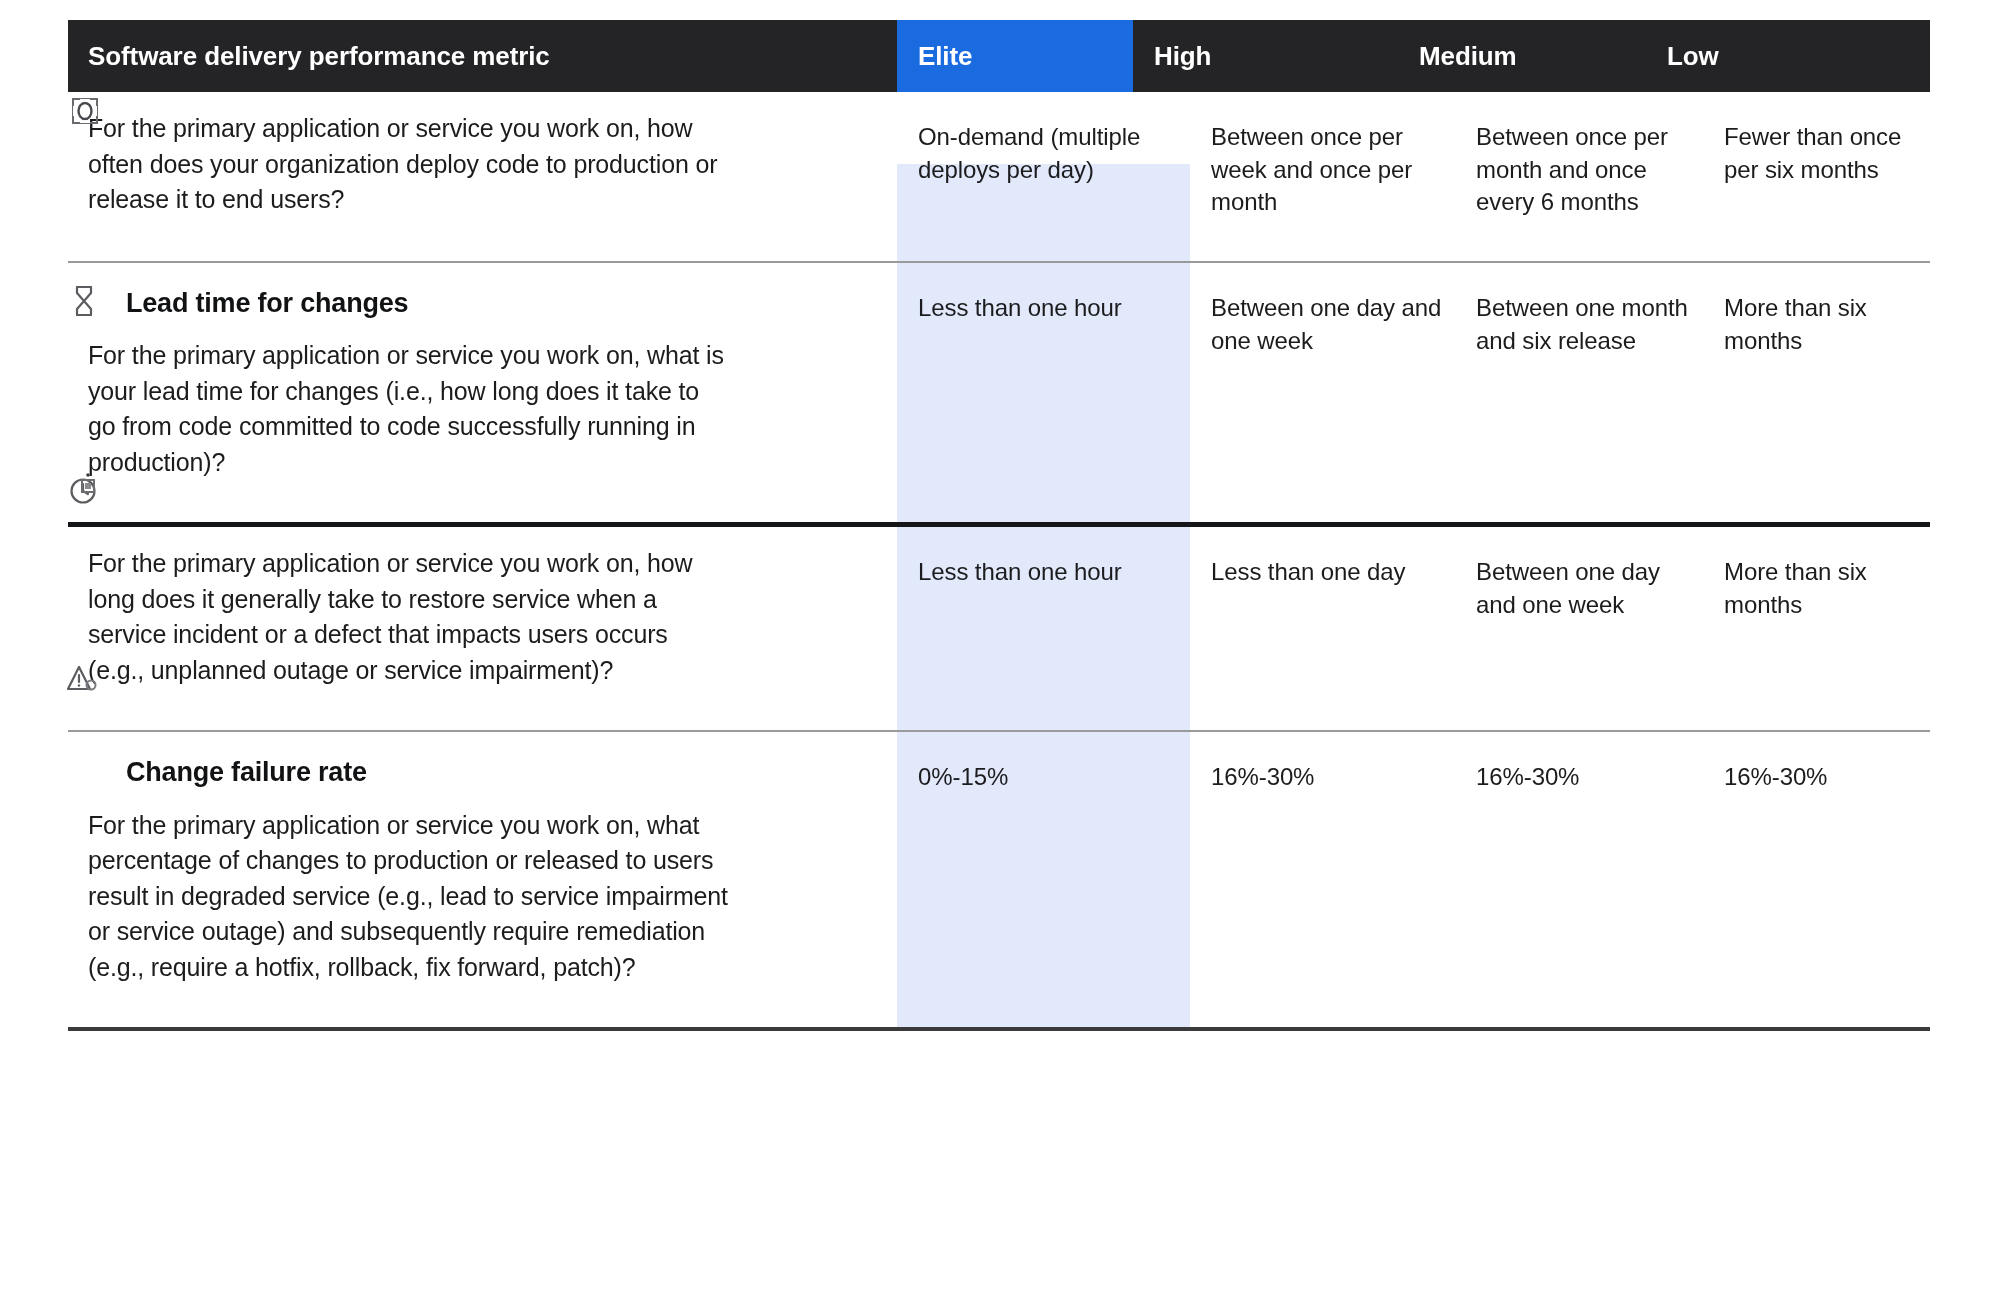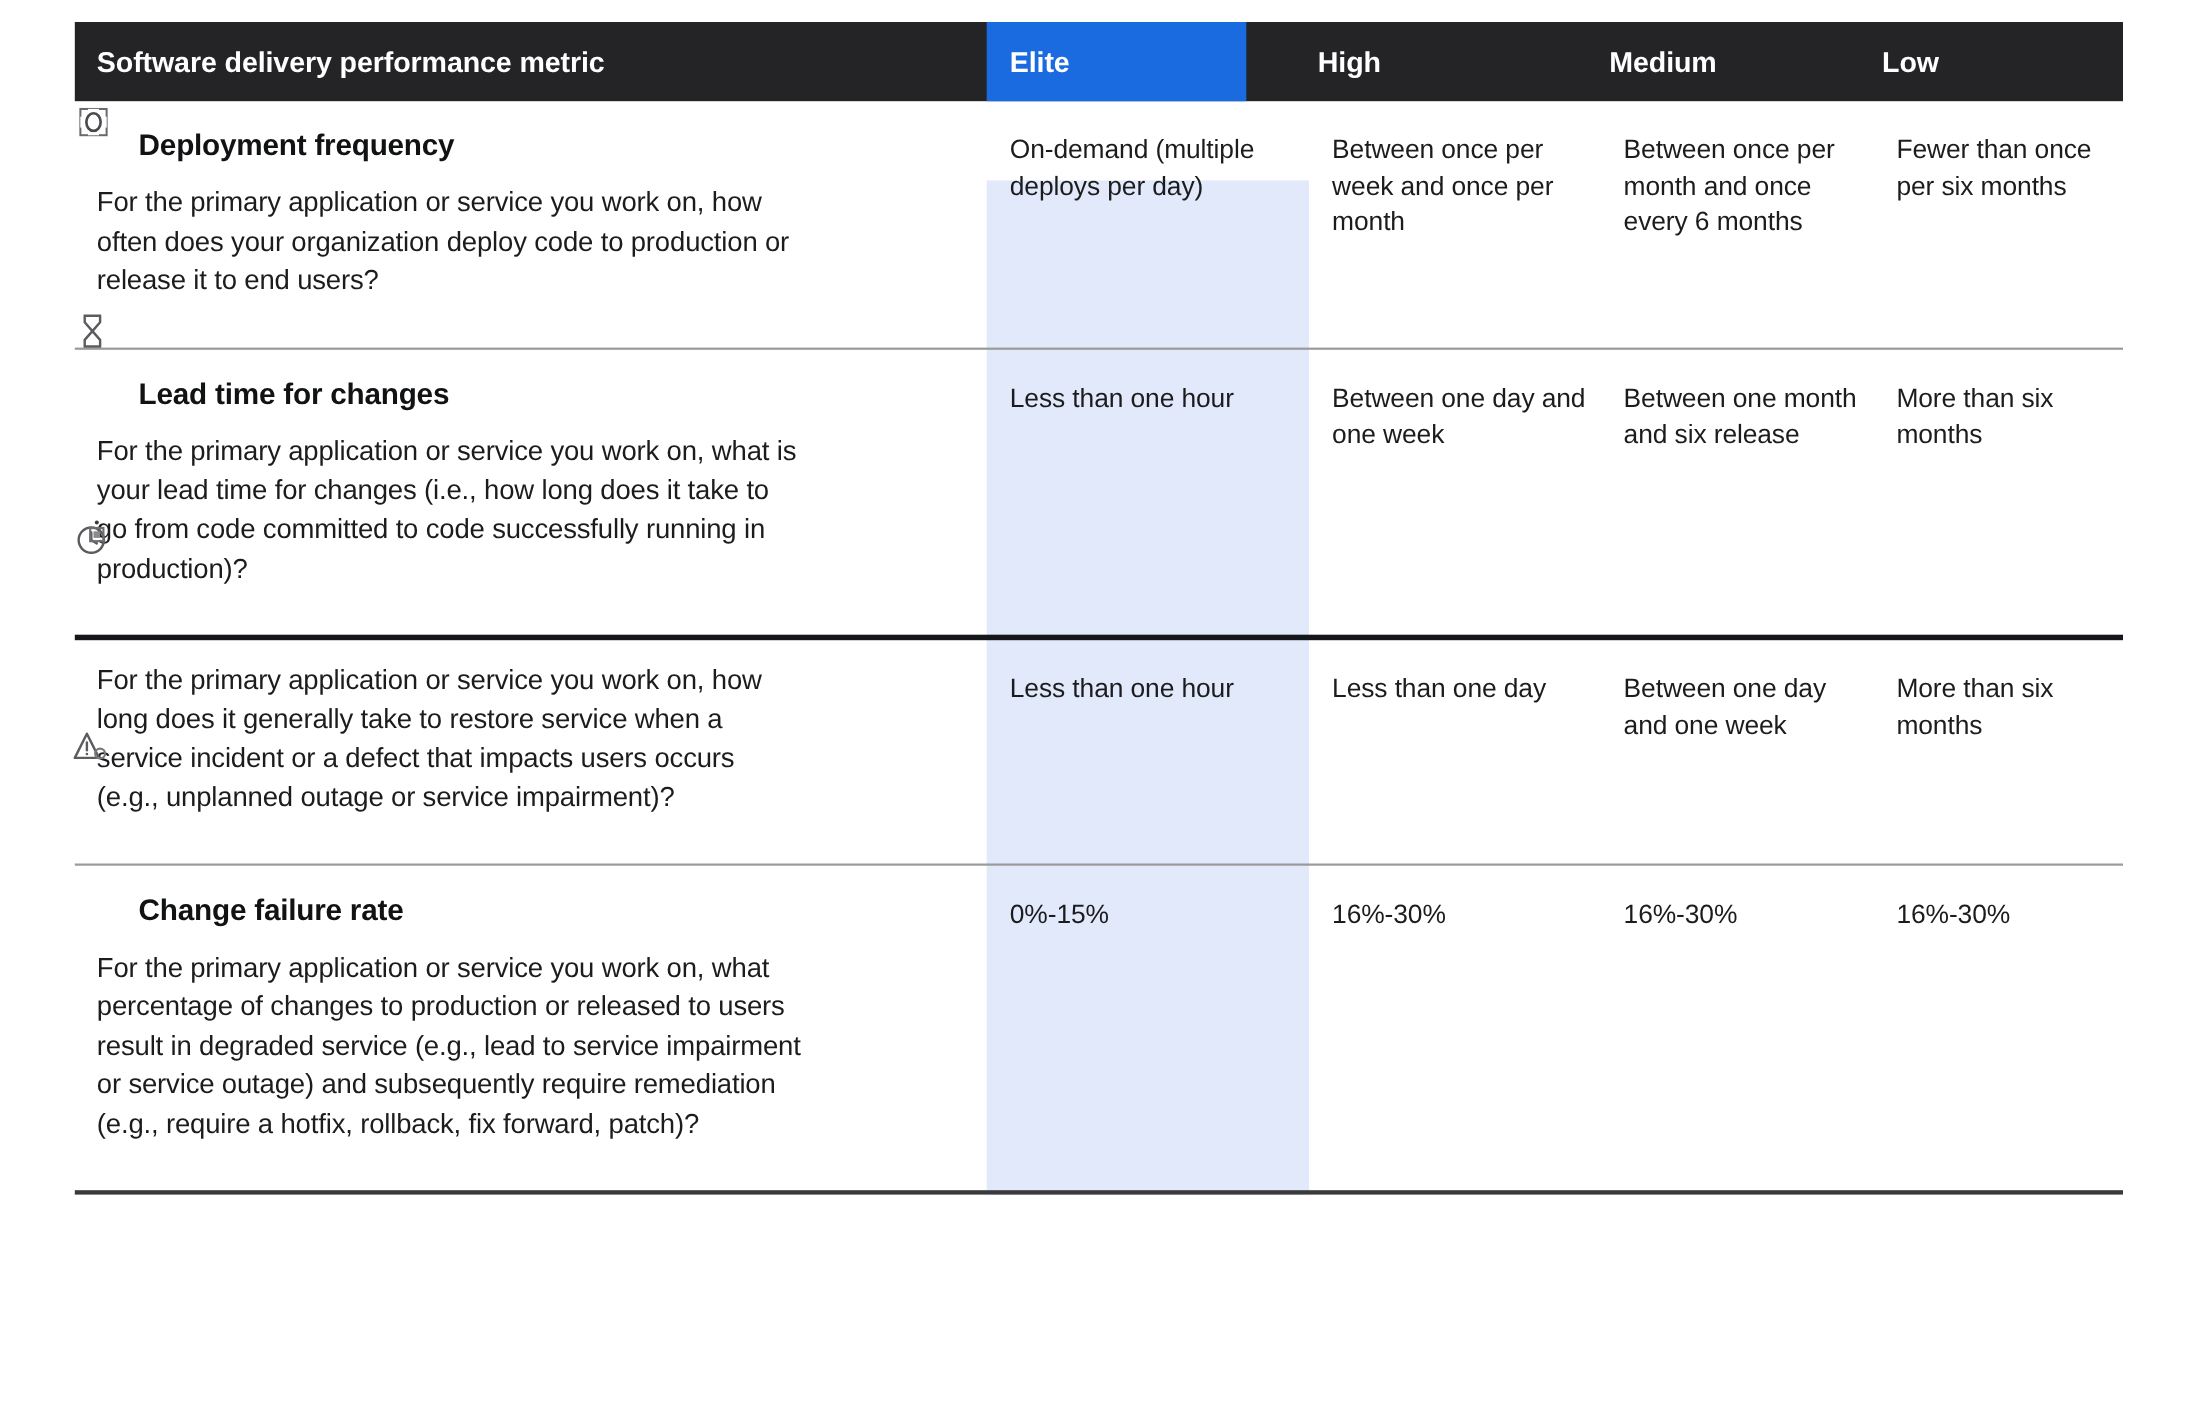--- a/index.html
+++ b/index.html
@@ -44,21 +44,21 @@
     font-weight: bold;
     letter-spacing: -0.1px;
     white-space: nowrap;
     box-sizing: border-box;
     height: 72px;
     display: flex;
     align-items: center;
   }
   .th-metric { width: 829px; padding-left: 20px; }
   .th-elite  { width: 236px; padding-left: 21px; background: #1a6ae0; }
-  .th-high   { width: 265px; padding-left: 21px; margin-left: 44px; }
+  .th-high   { width: 265px; padding-left: 21px; }
   .th-medium { width: 248px; padding-left: 21px; }
   .th-low    { width: 227px; padding-left: 21px; }
 
   
   .elite-band {
     position: absolute;
     left: 829px;
     top: 72px;
     width: 293px;
     bottom: 0;
@@ -172,21 +172,20 @@
       <div class="th th-medium">Medium</div>
       <div class="th th-low">Low</div>
     </div>
 
     <div class="tbody">
 
       <div class="elite-band"></div>
 
       <div class="row">
         <div class="cell cell-metric">
-          <div class="metric-title">Deployment frequency</div>
           <div class="metric-desc">For the primary application or service you work on, how often does your organization deploy code to production or release it to end users?</div>
         </div>
         <div class="cell cell-val c-elite">On-demand (multiple deploys per day)</div>
         <div class="cell cell-val c-high">Between once per week and once per month</div>
         <div class="cell cell-val c-medium">Between once per month and once every 6 months</div>
         <div class="cell cell-val c-low">Fewer than once per six months</div>
       </div>
       <div class="row-spacer"></div>
       <div class="divider-thin"></div>
 

